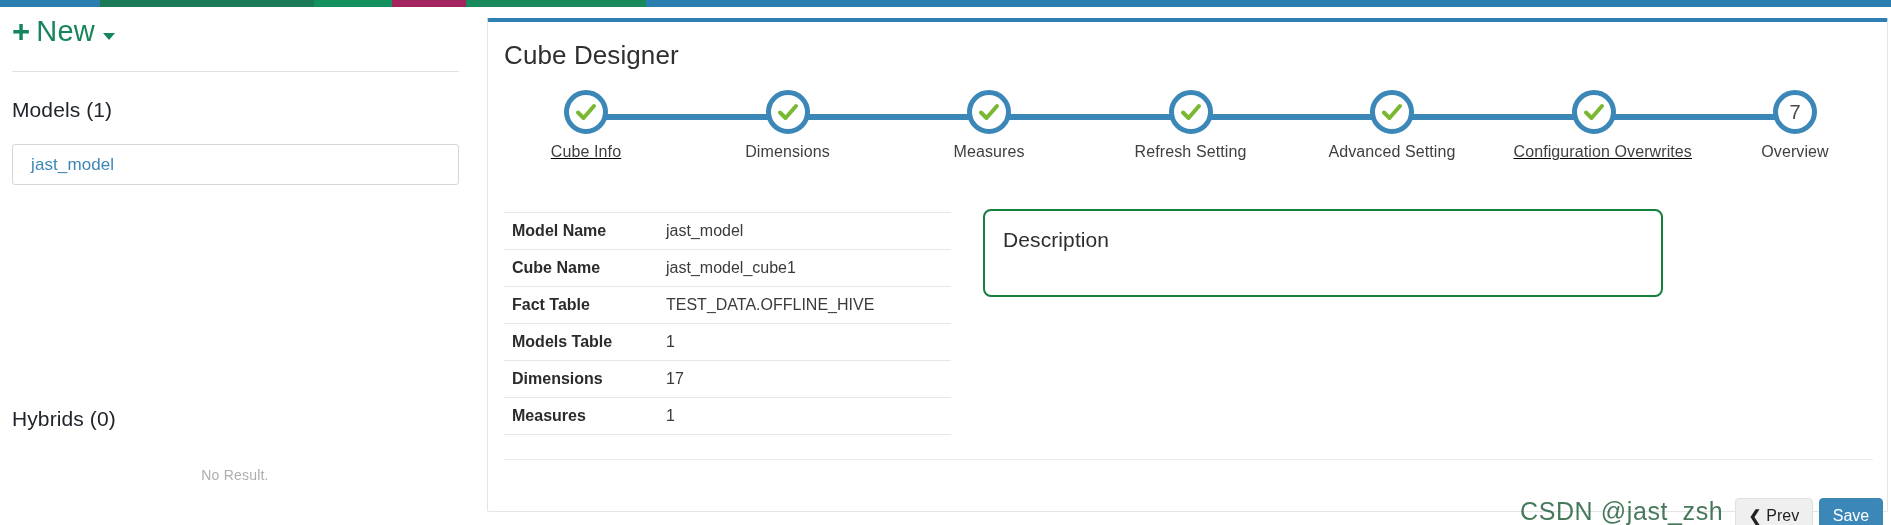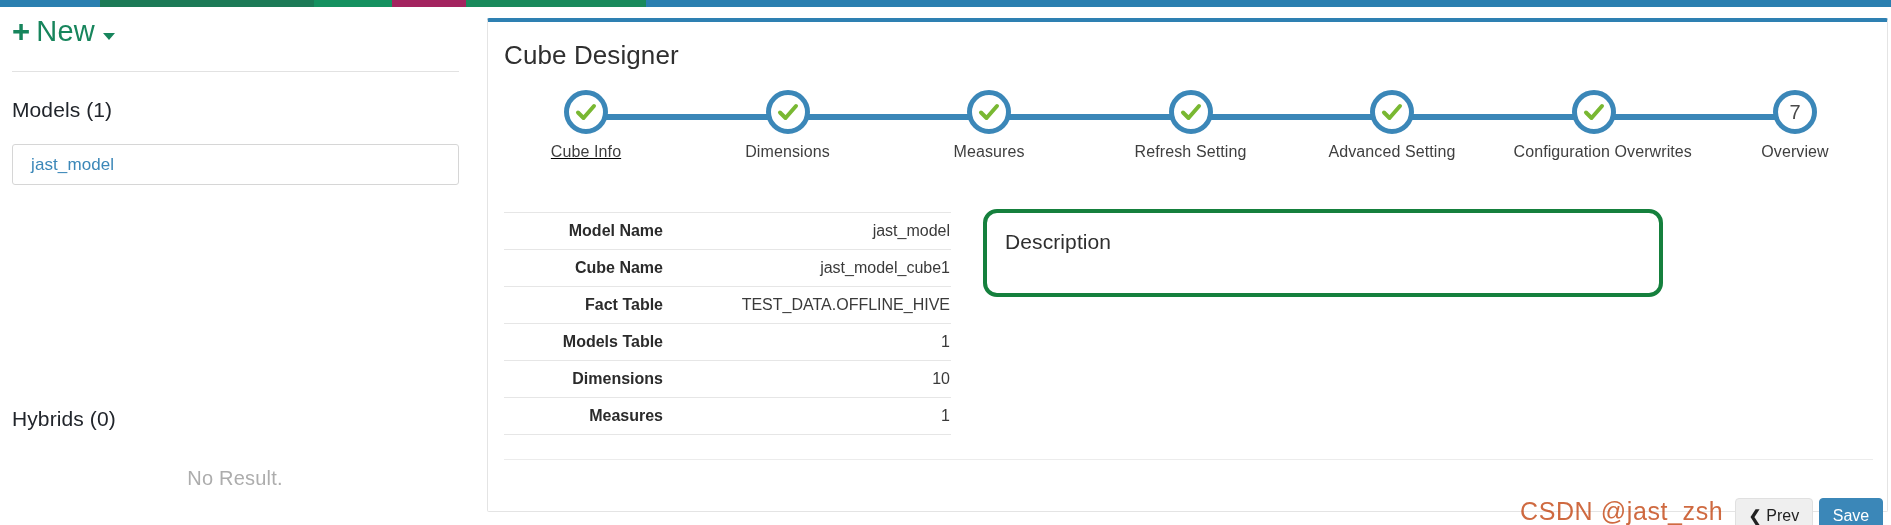--- a/index.html
+++ b/index.html
@@ -42,21 +42,21 @@
   .model-card {
     position: absolute; left: 12px; top: 137px; width: 447px; height: 41px;
     border: 1px solid #d6d6d6; border-radius: 3px; background: #fff;
     display: flex; align-items: center; cursor: pointer;
   }
   .model-card .model-link {
     margin-left: 18px; color: #3b87b8; font-size: 17px; letter-spacing: .1px;
   }
   .no-result {
     position: absolute; left: 0; top: 460px; width: 470px;
-    text-align: center; color: #adadad; font-size: 20px; letter-spacing: .2px;
+    text-align: center; color: #adadad; font-size: 14px; letter-spacing: .2px;
   }
 
   
   .panel {
     position: absolute; left: 487px; top: 18px; width: 1401px; height: 494px;
     background: #fff; border: 1px solid #e4e4e4; border-top: 4px solid #2e80b2;
     border-radius: 2px;
   }
   .panel-title {
     position: absolute; left: 16px; top: 18px;
@@ -80,32 +80,31 @@
   .step .bubble svg { display: block; }
   .step .bubble .num { font-size: 20px; color: #4a4a4a; line-height: 1; }
   .step .label {
     margin-top: 9px; font-size: 16px; color: #3f3f3f; letter-spacing: .1px; white-space: nowrap;
   }
 
   
   .info-table {
     position: absolute; left: 16px; top: 190px; width: 447px;
     border-collapse: collapse;
-    text-align: right;
   }
   .info-table tr { height: 37px; }
   .info-table td { border-top: 1px solid #e6e6e6; font-size: 16px; vertical-align: middle; }
   .info-table tr:last-child td { border-bottom: 1px solid #e6e6e6; }
   .info-table td.k { width: 160px; padding-left: 8px; font-weight: 700; color: #2b2b2b; }
   .info-table td.v { color: #3a3a3a; padding-left: 2px; }
 
   
   .desc-box {
     position: absolute; left: 495px; top: 187px; width: 680px; height: 88px;
-    border: 4px solid #15803d; border-radius: 14px; background: #fff;
+    border: 2px solid #15803d; border-radius: 8px; background: #fff;
   }
   .desc-box .desc-title {
     position: absolute; left: 18px; top: 17px; font-size: 21px; color: #2f2f2f; letter-spacing: .1px;
   }
 
   
   .footer-divider { position: absolute; left: 16px; top: 437px; width: 1369px; height: 1px; background: #ececec; }
   .btn {
     position: absolute; top: 476px; height: 35px; border-radius: 4px;
     font-size: 16px; display: flex; align-items: center; justify-content: center;
@@ -114,21 +113,21 @@
   .btn-prev {
     right: 74px; width: 78px; background: #efefef; border-color: #e0e0e0; color: #222;
     gap: 5px;
   }
   .btn-prev .arrow { font-size: 15px; font-weight: 700; }
   .btn-save { right: 4px; width: 64px; background: #3b87b8; color: #fff; border-color: #3b87b8; }
 
   
   .watermark {
     position: absolute; left: 1520px; top: 497px;
-    font-size: 25px; color: #c2410c; opacity: .78; letter-spacing: .6px;
+    font-size: 25px; color: #14532d; opacity: .78; letter-spacing: .6px;
     white-space: nowrap; pointer-events: none;
   }
 </style>
 </head>
 <body>
 
 <div id="app">
 
   <div class="topstrip" id="topstrip">
       <div class="seg" style="width: 100px; background: rgb(42, 127, 176);"></div>
@@ -199,21 +198,21 @@
           <div class="label">Refresh Setting</div>
         </div>
         <div class="step" style="left: 874px;">
           <div class="bubble">
             <svg width="26" height="26" viewBox="0 0 26 26">
               <path d="M5 13.5 L10.5 19 L21 7" fill="none" stroke="#79b832" stroke-width="4" stroke-linecap="round" stroke-linejoin="round"></path>
             </svg>
           </div>
           <div class="label">Advanced Setting</div>
         </div>
-        <div class="step" style="left: 1075.5px;">
+        <div class="step" style="left: 1075.5px; text-decoration: underline;">
           <div class="bubble">
             <svg width="26" height="26" viewBox="0 0 26 26">
               <path d="M5 13.5 L10.5 19 L21 7" fill="none" stroke="#79b832" stroke-width="4" stroke-linecap="round" stroke-linejoin="round"></path>
             </svg>
           </div>
           <div class="label">Configuration Overwrites</div>
         </div>
         <div class="step" style="left: 1277px;">
           <div class="bubble">
             <span class="num">7</span>
@@ -235,21 +234,21 @@
           <tr>
             <td class="k">Fact Table</td>
             <td class="v">TEST_DATA.OFFLINE_HIVE</td>
           </tr>
           <tr>
             <td class="k">Models Table</td>
             <td class="v">1</td>
           </tr>
           <tr>
             <td class="k">Dimensions</td>
-            <td class="v">10</td>
+            <td class="v">17</td>
           </tr>
           <tr>
             <td class="k">Measures</td>
             <td class="v">1</td>
           </tr>
         </tbody>
     </table>
 
     <div class="desc-box">
       <div class="desc-title">Description</div>

